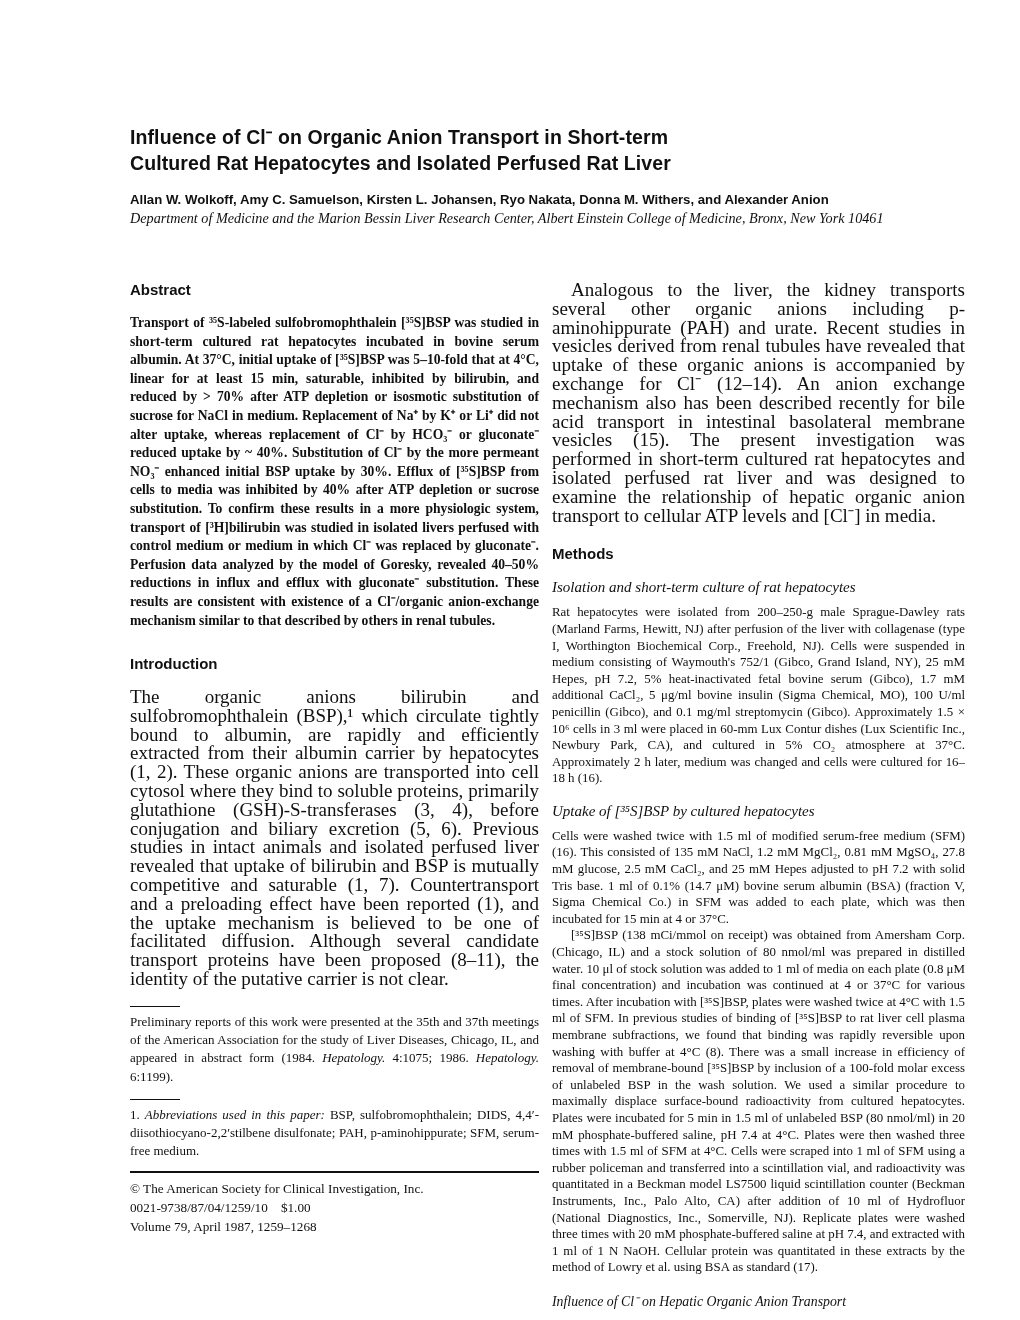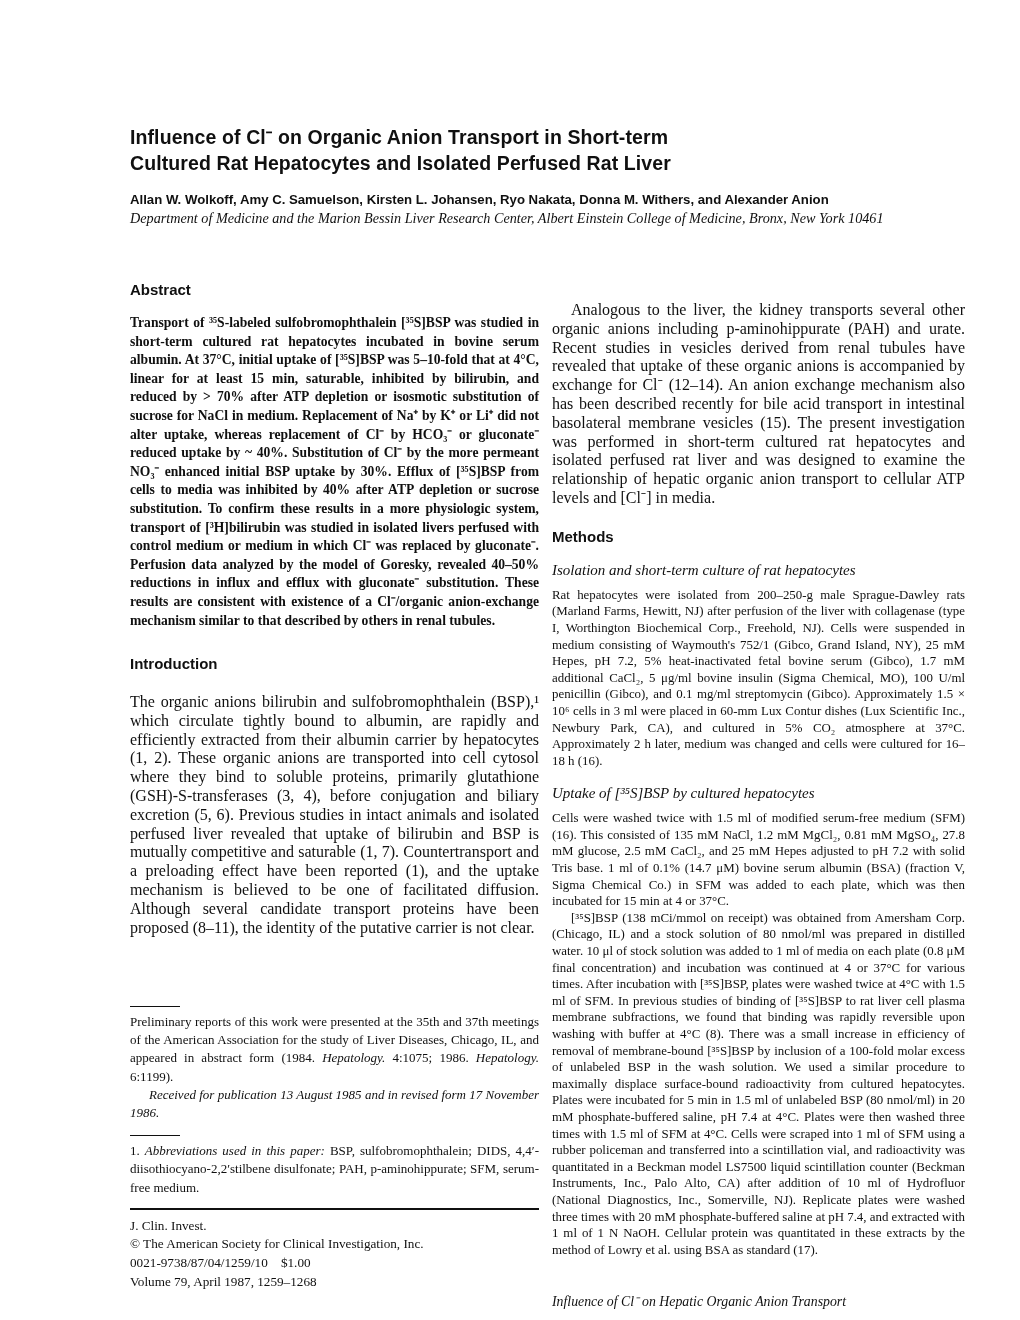--- a/index.html
+++ b/index.html
@@ -76,23 +76,22 @@
   p {
     margin: 0;
     text-align: justify;
   }
   .abstract-body {
     font-weight: bold;
     font-size: 13.6px;
     line-height: 18.6px;
   }
   .body-text {
-    font-size: 16px;
+    font-size: 19px;
     line-height: 18.8px;
-    margin-top: 20px;
   }
   .intro-sec { margin-top: 25px; }
   .indent { text-indent: 19px; }
   .methods-sec { margin-top: 20px; }
   .methods-sub { margin-top: 15px; }
   .methods-text {
     font-size: 12.9px;
     line-height: 16.6px;
   }
 
@@ -172,26 +171,24 @@
     </div>
     <div class="intro-sec">
       <h2 class="sec-heading">Introduction</h2>
       <p class="body-text">The organic anions bilirubin and sulfobromophthalein (BSP),¹ which circulate tightly bound to albumin, are rapidly and efficiently extracted from their albumin carrier by hepatocytes (1, 2). These organic anions are transported into cell cytosol where they bind to soluble proteins, primarily glutathione (GSH)-S-transferases (3, 4), before conjugation and biliary excretion (5, 6). Previous studies in intact animals and isolated perfused liver revealed that uptake of bilirubin and BSP is mutually competitive and saturable (1, 7). Countertransport and a preloading effect have been reported (1), and the uptake mechanism is believed to be one of facilitated diffusion. Although several candidate transport proteins have been proposed (8–11), the identity of the putative carrier is not clear.</p>
     </div>
   </section>
 
   <section class="fn-block">
     <hr class="fn-rule">
     <p><span>Preliminary reports of this work were presented at the 35th and 37th meetings of the American Association for the study of Liver Diseases, Chicago, IL, and appeared in abstract form (1984. </span><i>Hepatology.</i><span> 4:1075; 1986. </span><i>Hepatology.</i><span> 6:1199).</span></p>
-    <p class="fn-received">Received for publication 13 August 1985 and in revised form 17 November 1986.</p>
     <hr class="fn-rule fn-rule-2">
     <p><span>1. </span><i>Abbreviations used in this paper:</i><span> BSP, sulfobromophthalein; DIDS, 4,4′-diisothiocyano-2,2′stilbene disulfonate; PAH, p-aminohippurate; SFM, serum-free medium.</span></p>
     <hr class="col-rule">
     <div>
-      <span class="journal-line">J. Clin. Invest.</span>
       <span class="journal-line">© The American Society for Clinical Investigation, Inc.</span>
       <span class="journal-line">0021-9738/87/04/1259/10&nbsp;&nbsp;&nbsp;&nbsp;$1.00</span>
       <span class="journal-line">Volume 79, April 1987, 1259–1268</span>
     </div>
   </section>
 
   <section class="col-right">
     <p class="body-text indent">Analogous to the liver, the kidney transports several other organic anions including p-aminohippurate (PAH) and urate. Recent studies in vesicles derived from renal tubules have revealed that uptake of these organic anions is accompanied by exchange for Cl⁻ (12–14). An anion exchange mechanism also has been described recently for bile acid transport in intestinal basolateral membrane vesicles (15). The present investigation was performed in short-term cultured rat hepatocytes and isolated perfused rat liver and was designed to examine the relationship of hepatic organic anion transport to cellular ATP levels and [Cl⁻] in media.</p>
     <div class="methods-sec">
       <h2 class="sec-heading">Methods</h2>

